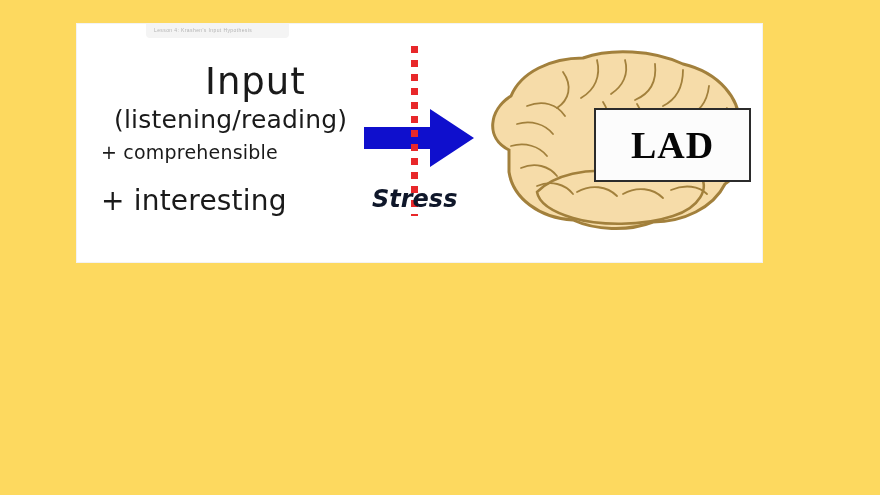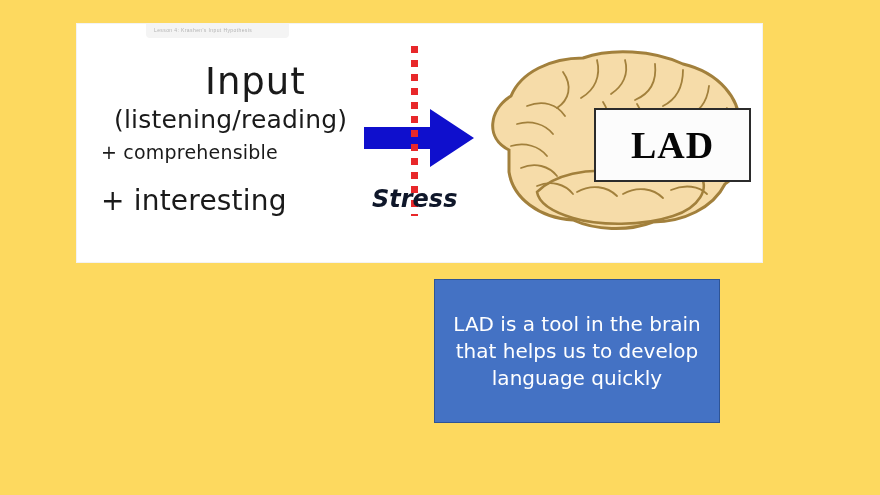--- a/index.html
+++ b/index.html
@@ -250,15 +250,14 @@
         </g>
       </svg>
       <div id="lad-box">
         <span id="lad-text">LAD</span>
       </div>
     </div>
 
   </div>
 
 
-  <div class="caption-box" id="caption-lad-tool">LAD is a tool in the brain that helps us to develop language quickly</div>
 
 </div>
 
 </body></html>

